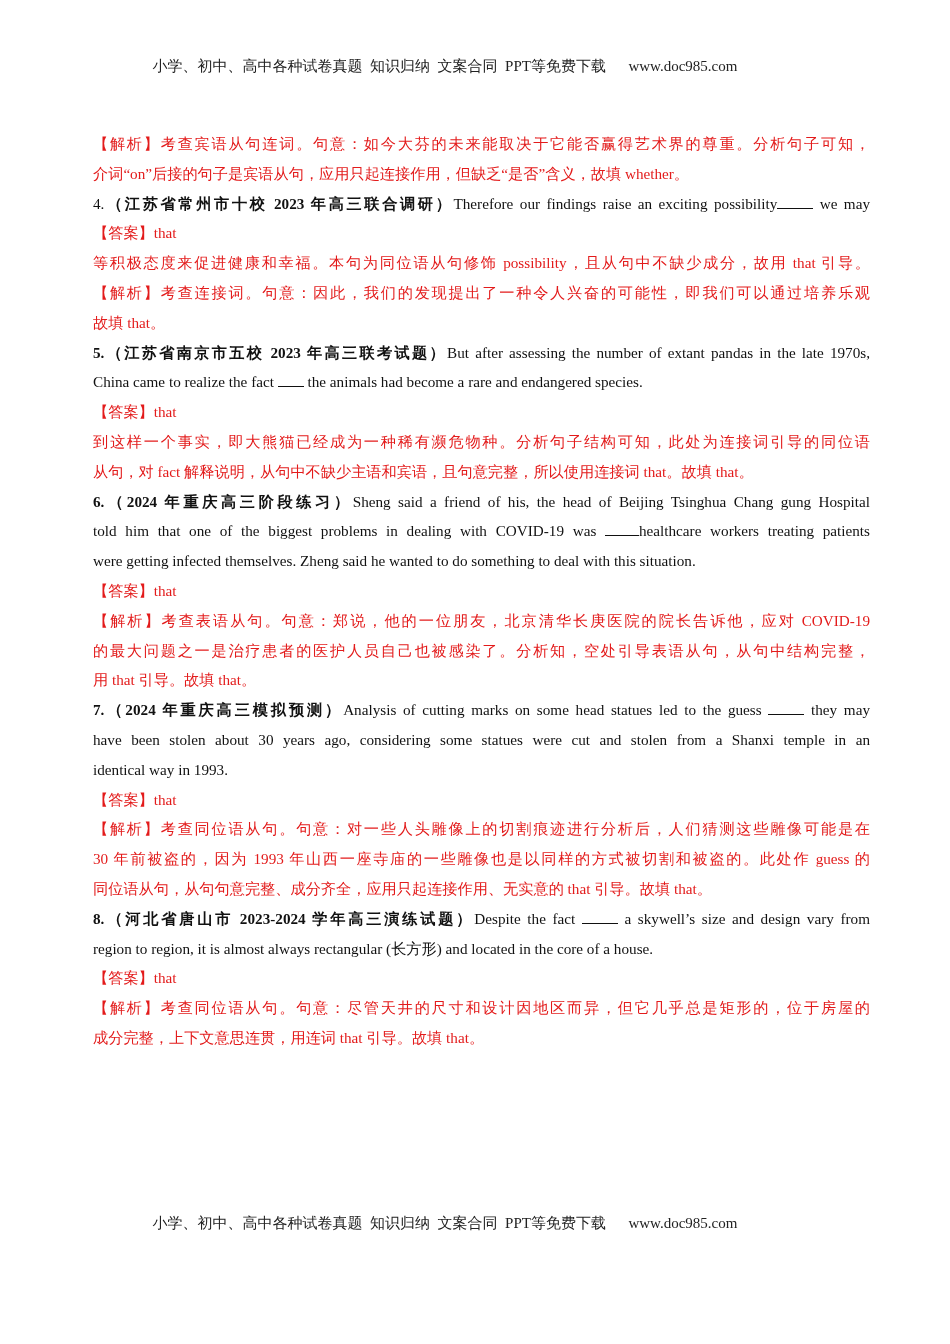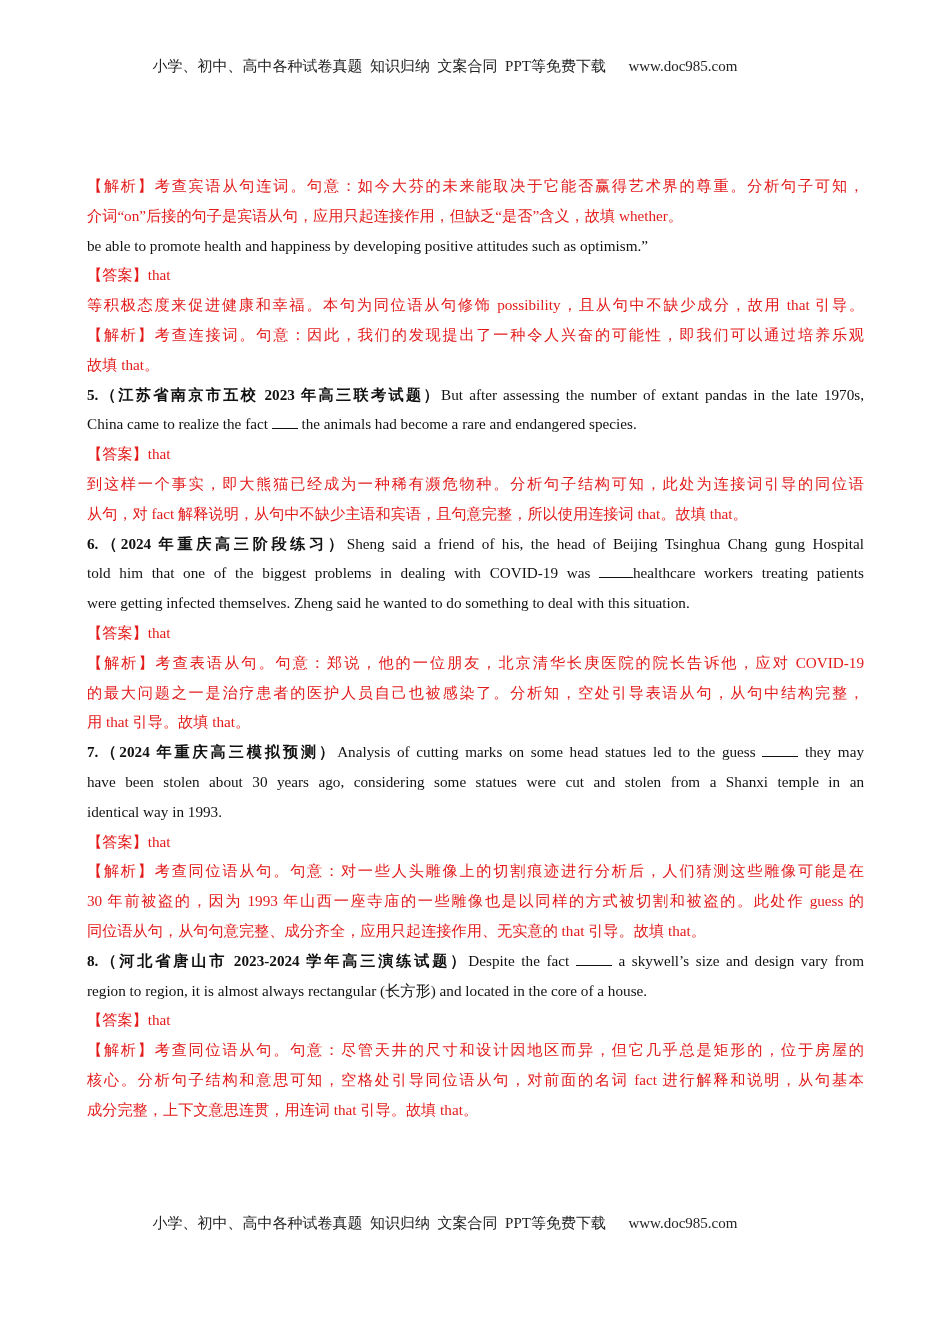--- a/index.html
+++ b/index.html
@@ -8,22 +8,22 @@
       font-family: "Liberation Serif", "DejaVu Serif", serif;
       color: #111;
     }
     .header, .footer {
       position: absolute; left: 0; width: 890px; text-align: center;
       font-size: 15px; color: #222; white-space: pre;
     }
     .header { top: 57px; }
     .footer { top: 1214px; }
     .content {
-      position: absolute; left: 87px; top: 129px; width: 777px;
-      font-size: 15.2px; line-height: 29.8px; margin-top: 42px;
+      position: absolute; left: 93px; top: 129px; width: 777px;
+      font-size: 15.2px; line-height: 29.8px;
     }
     .line { display: block; white-space: nowrap; text-align: justify; }
     .line.justify { text-align-last: justify; }
     .red { color: #e31b1b; }
     .bold { font-weight: bold; }
     .blank { display: inline-block; border-bottom: 1.5px solid #111; height: 14px; vertical-align: baseline; }
     .q-block { display: block; }
   </style>
 </head>
 <body>
@@ -31,21 +31,21 @@
 <div class="header"><span>小学、初中、高中各种试卷真题  知识归纳  文案合同  PPT等免费下载</span>      <span>www.doc985.com</span></div>
 
 <div class="content">
 
   <div class="q-block">
     <span class="line justify red"><span>【解析】</span><span>考查宾语从句连词。句意：如今大芬的未来能取决于它能否赢得艺术界的尊重。分析句子可知，</span></span>
     <span class="line red">介词“on”后接的句子是宾语从句，应用只起连接作用，但缺乏“是否”含义，故填 whether。</span>
   </div>
 
   <div class="q-block">
-    <span class="line">be able to promote health and  happiness by developing positive attitudes such as optimism.”</span>
+    <span class="line justify"><span>4.</span><span class="bold">（江苏省常州市十校 2023 年高三联合调研）</span><span>Therefore our findings raise an exciting possibility</span><span class="blank" style="width:36px"></span><span> we may</span></span>
     <span class="line red"><span>【答案】</span><span>that</span></span>
     <span class="line justify red">等积极态度来促进健康和幸福。本句为同位语从句修饰 possibility，且从句中不缺少成分，故用 that 引导。</span>
     <span class="line justify red"><span>【解析】</span><span>考查连接词。句意：因此，我们的发现提出了一种令人兴奋的可能性，即我们可以通过培养乐观</span></span>
     <span class="line red">故填 that。</span>
   </div>
 
   <div class="q-block">
     <span class="line justify"><span class="bold">5.</span><span class="bold">（江苏省南京市五校 2023 年高三联考试题）</span><span>But after assessing the number of extant pandas in the late 1970s,</span></span>
     <span class="line"><span>China came to realize the fact </span><span class="blank" style="width:26px"></span><span> the animals had become a rare and endangered species.</span></span>
     <span class="line red"><span>【答案】</span><span>that</span></span>
@@ -71,19 +71,18 @@
     <span class="line justify red"><span>【解析】</span><span>考查同位语从句。句意：对一些人头雕像上的切割痕迹进行分析后，人们猜测这些雕像可能是在</span></span>
     <span class="line justify red">30 年前被盗的，因为 1993 年山西一座寺庙的一些雕像也是以同样的方式被切割和被盗的。此处作 guess 的</span>
     <span class="line red">同位语从句，从句句意完整、成分齐全，应用只起连接作用、无实意的 that 引导。故填 that。</span>
   </div>
 
   <div class="q-block">
     <span class="line justify"><span class="bold">8.</span><span class="bold">（河北省唐山市 2023-2024 学年高三演练试题）</span><span>Despite the fact </span><span class="blank" style="width:36px"></span><span> a skywell’s size and design vary from</span></span>
     <span class="line">region to region, it is almost always rectangular (长方形) and located in the core of a house.</span>
     <span class="line red"><span>【答案】</span><span>that</span></span>
     <span class="line justify red"><span>【解析】</span><span>考查同位语从句。句意：尽管天井的尺寸和设计因地区而异，但它几乎总是矩形的，位于房屋的</span></span>
-    <span class="line justify red">核心。分析句子结构和意思可知，空格处引导同位语从句，对前面的名词 fact 进行解释和说明，从句基本</span>
     <span class="line red">成分完整，上下文意思连贯，用连词 that 引导。故填 that。</span>
   </div>
 
 </div>
 
 <div class="footer"><span>小学、初中、高中各种试卷真题  知识归纳  文案合同  PPT等免费下载</span>      <span>www.doc985.com</span></div>
 
 </body></html>

